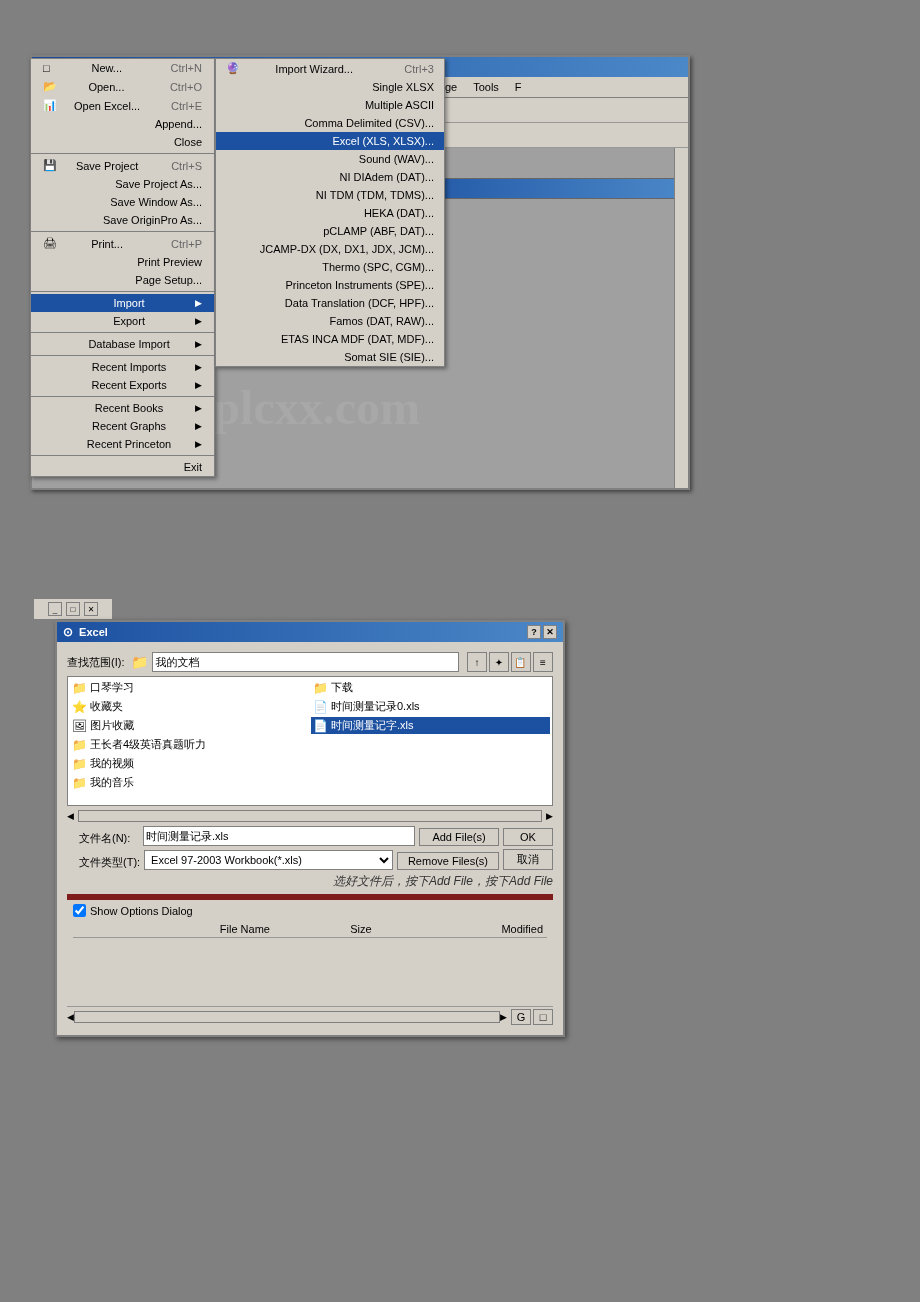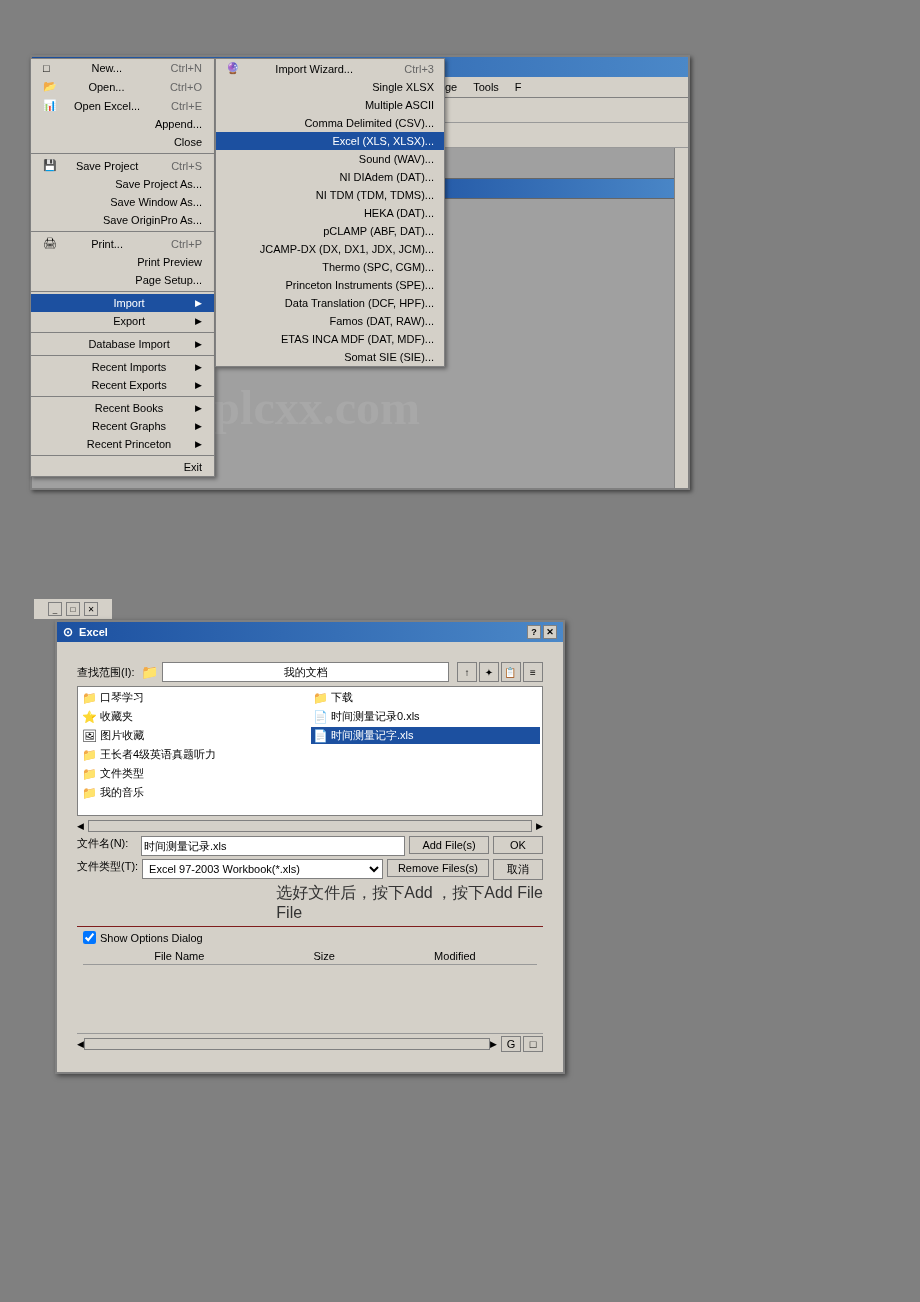--- a/index.html
+++ b/index.html
@@ -239,21 +239,21 @@
       border: 1px solid #808080;
       cursor: pointer;
       display: flex;
       align-items: center;
       justify-content: center;
       font-size: 9px;
       color: #000;
     }
 
     .excel-content {
-      padding: 20px;
+      padding: 10px;
     }
 
     .excel-row {
       display: flex;
       align-items: center;
       margin-bottom: 4px;
       gap: 4px;
     }
 
     .excel-label {
@@ -319,53 +319,55 @@
       font-size: 12px;
     }
 
     .file-icon {
       color: #2080c0;
       font-size: 12px;
     }
 
     .excel-filename-row {
       display: flex;
-      align-items: flex-start;
+      align-items: flex-end;
       gap: 4px;
       margin-bottom: 3px;
+      margin-left: 12px;
     }
 
     .excel-btn {
       padding: 2px 10px;
       background: #d4d0c8;
       border: 1px solid #808080;
       cursor: pointer;
       font-size: 11px;
       min-width: 70px;
       text-align: center;
     }
 
     .tip-text {
-      font-size: 16px;
+      font-size: 12px;
       color: #333;
       max-width: 160px;
+      font-style: italic;
     }
 
     .bottom-panel {
-      border-top: 1px solid #7f1d1d;
+      border-top: 6px solid #7f1d1d;
       padding: 4px 6px;
     }
 
     .bottom-table {
       width: 100%;
       border-collapse: collapse;
     }
 
     .bottom-table th {
-      text-align: center;
+      text-align: right;
       font-size: 11px;
       font-weight: normal;
       border-bottom: 1px solid #999;
       padding: 2px 4px;
     }
 
     .bottom-table td {
       font-size: 11px;
       padding: 1px 4px;
       height: 16px;
@@ -731,21 +733,21 @@
       <div class="titlebar-btn">✕</div>
     </div>
   </div>
 
   <div class="excel-content">
 
     <div class="excel-row">
       <span class="excel-label">查找范围(I):</span>
       <div style="display:flex;align-items:center;flex:1;gap:4px;">
         <span style="font-size:14px;color:#f0c040;">📁</span>
-        <input class="excel-input" type="text" value="我的文档" style="flex: 1 1 0%; text-align: center;">
+        <input class="excel-input" type="text" value="我的文档" style="flex: 1 1 0%;">
         <div class="excel-toolbar">
           <button class="excel-tb-btn">↑</button>
           <button class="excel-tb-btn">✦</button>
           <button class="excel-tb-btn">📋</button>
           <button class="excel-tb-btn">≡</button>
         </div>
       </div>
     </div>
 
     <div class="file-list-area">
@@ -778,21 +780,21 @@
       </div>
 
       <div class="file-list-item">
         <span class="folder-icon">📁</span>
         <span>王长者4级英语真题听力</span>
       </div>
       <div class="file-list-item"></div>
 
       <div class="file-list-item">
         <span class="folder-icon">📁</span>
-        <span>文件类型</span>
+        <span>我的视频</span>
       </div>
       <div class="file-list-item"></div>
 
       <div class="file-list-item">
         <span class="folder-icon">📁</span>
         <span>我的音乐</span>
       </div>
     </div>
 
     <div style="display:flex;align-items:center;margin-bottom:4px;">

